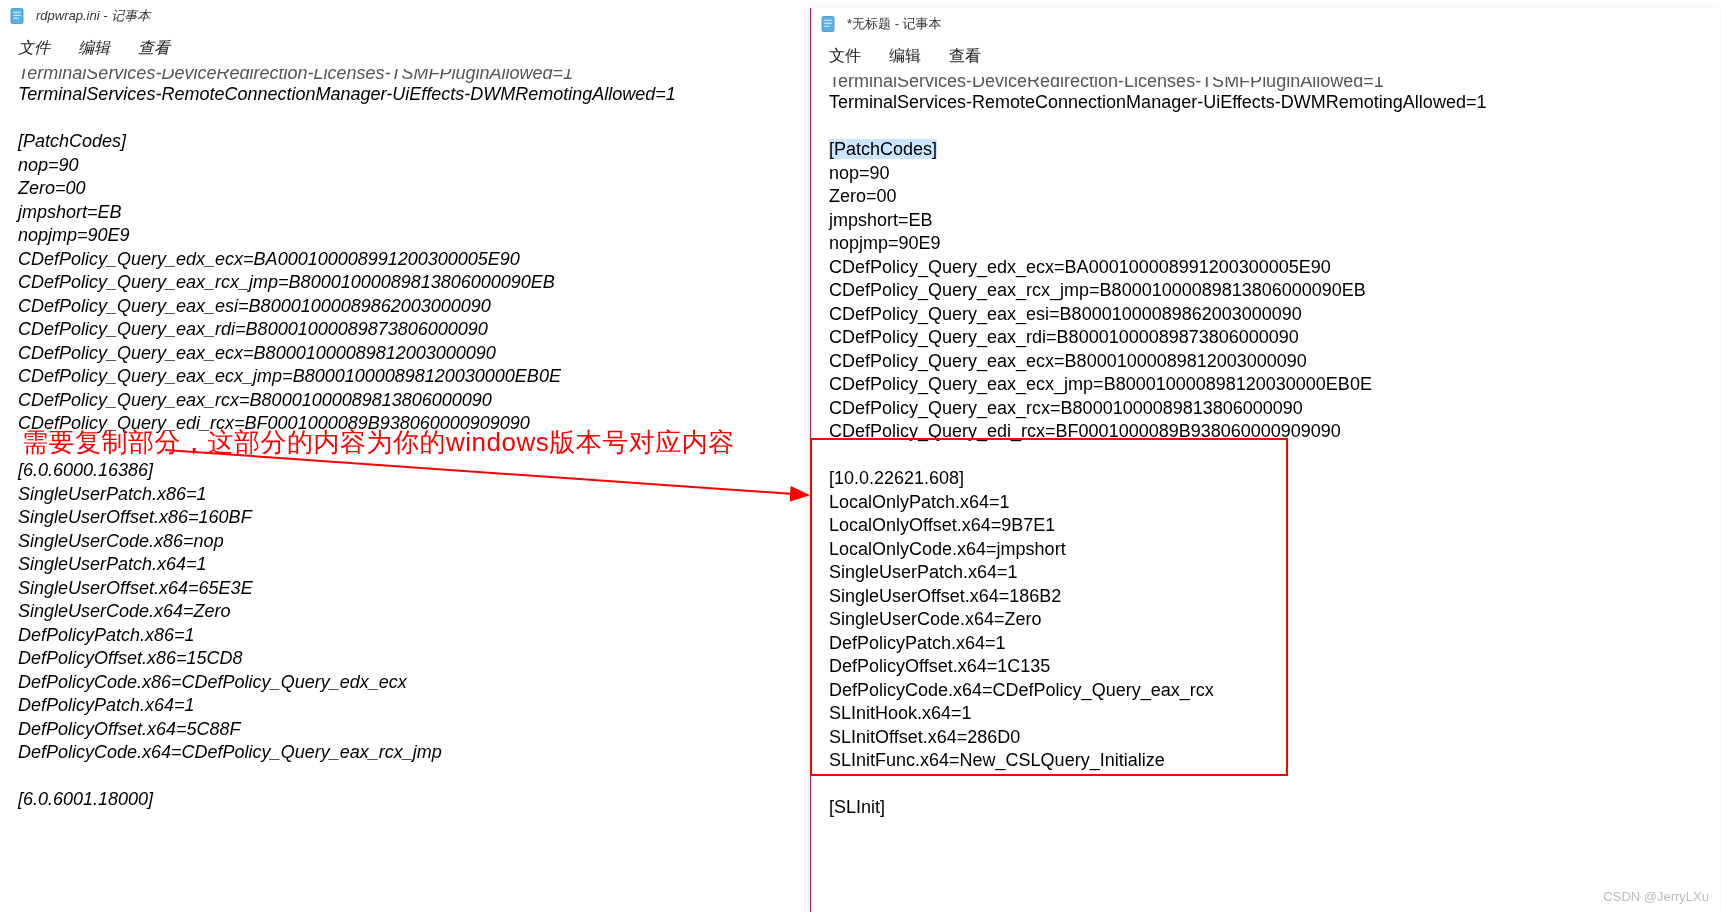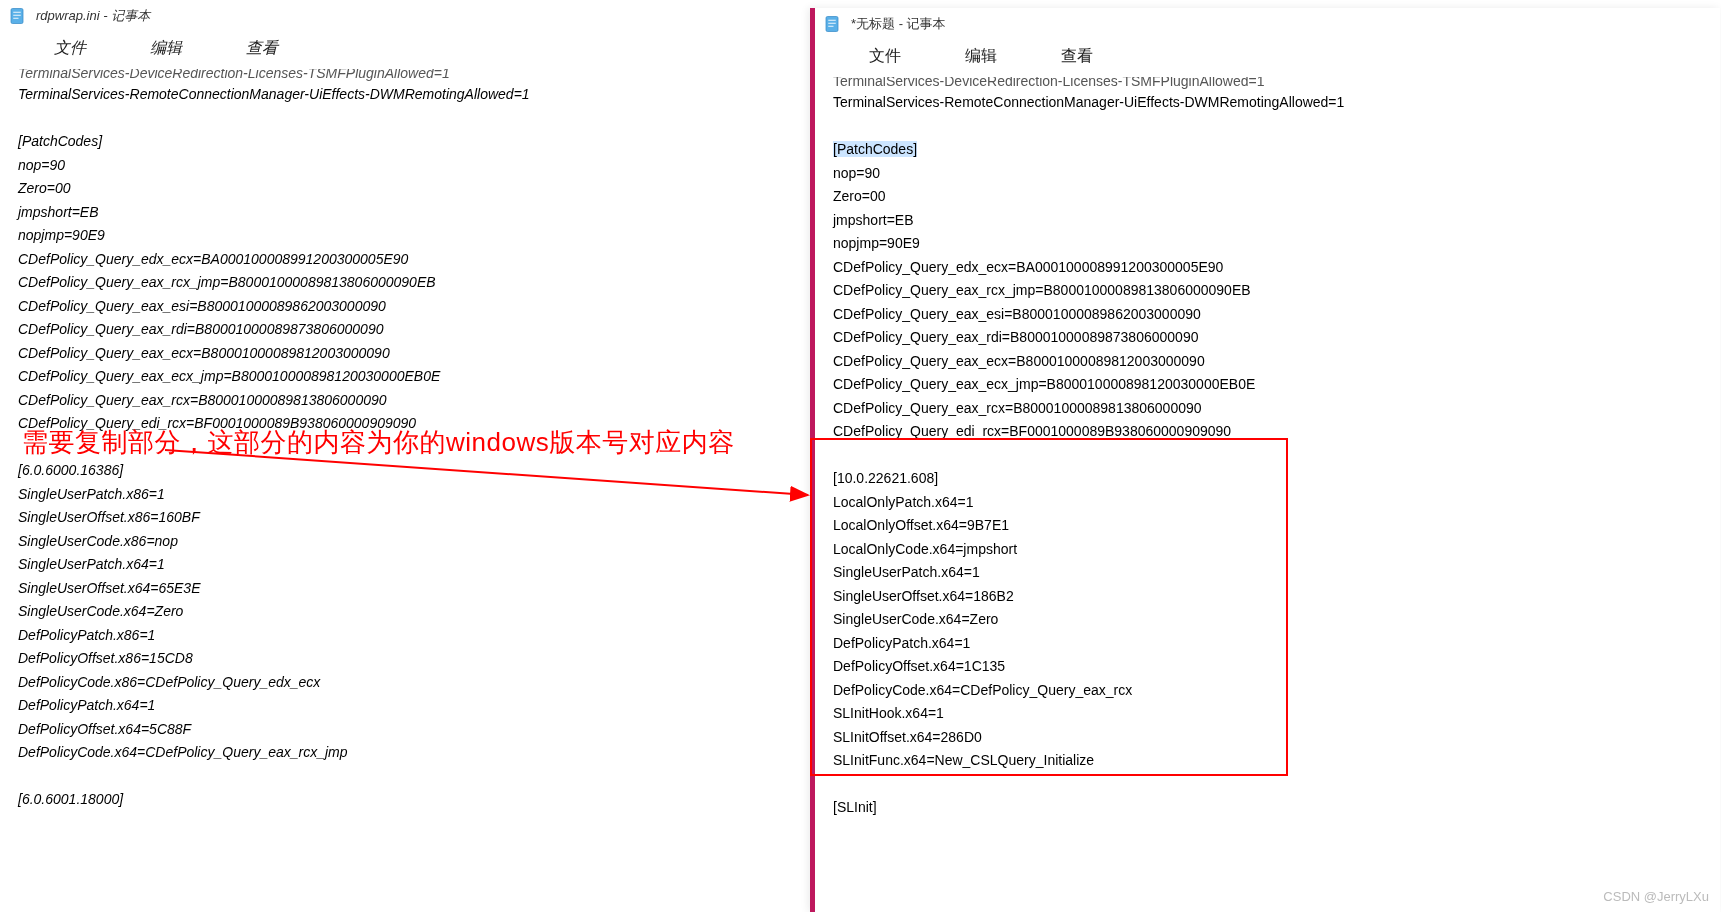--- a/index.html
+++ b/index.html
@@ -24,21 +24,21 @@
       top: 0;
       width: 810px;
       height: 912px;
       font-style: italic;
     }
     .window-right {
       left: 810px;
       top: 8px;
       width: 910px;
       height: 904px;
-      border-left: 5px solid #be185d;
+      border-left: 1px solid #be185d;
       box-shadow: -2px 0 8px rgba(0,0,0,0.08);
     }
     .titlebar {
       display: flex;
       align-items: center;
       height: 32px;
       padding: 4px 8px;
       background: #fff;
     }
     .app-icon {
@@ -59,25 +59,24 @@
     }
     .menubar {
       display: flex;
       gap: 28px;
       padding: 6px 18px 8px 18px;
       font-size: 16px;
       color: #222;
     }
     .menu-item {
       cursor: default;
-      margin-left: 36px;
     }
     .editor-area {
       padding: 2px 18px;
-      font-size: 14px;
+      font-size: 18px;
       line-height: 23.5px;
       color: #000;
       font-family: "Segoe UI", "Microsoft YaHei", sans-serif;
       white-space: pre;
       overflow: hidden;
     }
     .editor-line {
       white-space: pre;
     }
     .cut-top {

